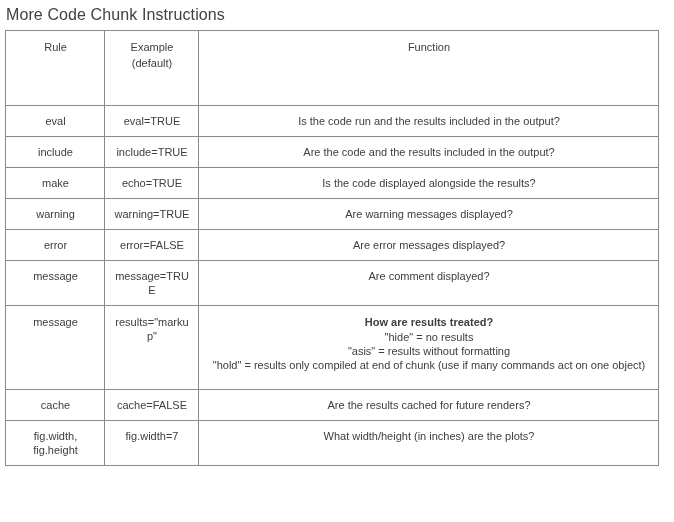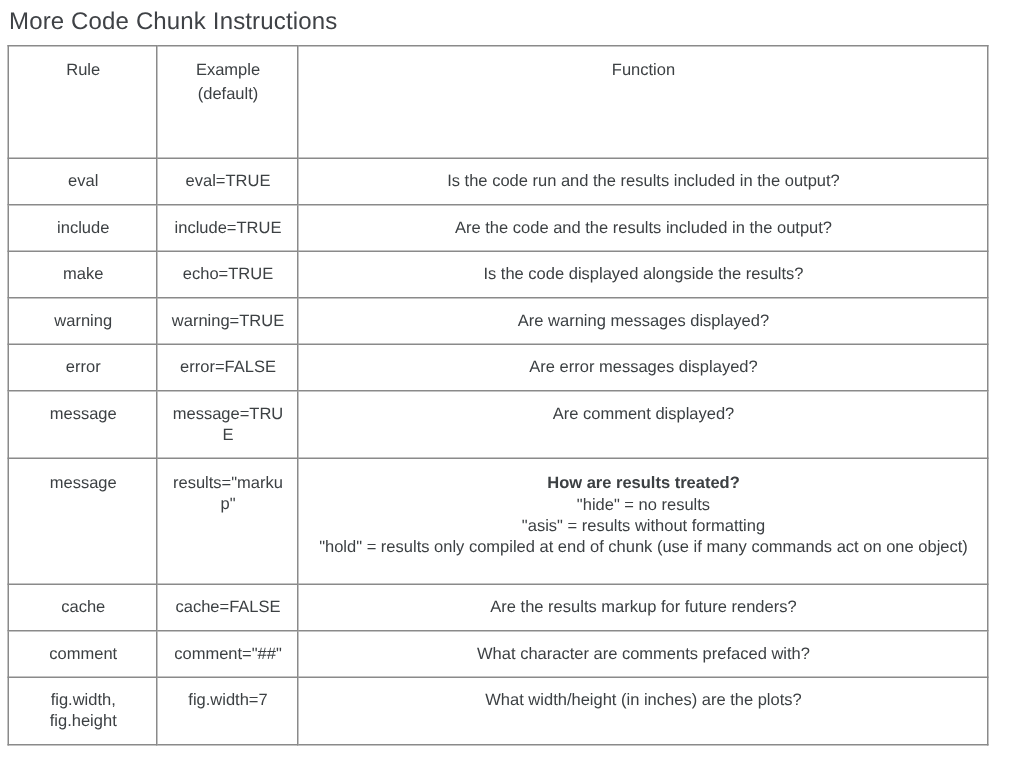--- a/index.html
+++ b/index.html
@@ -175,28 +175,23 @@
             <span class="results-head">How are results treated?</span>
             <span class="results-line">"hide" = no results</span>
             <span class="results-line">"asis" = results without formatting</span>
             <span class="results-line">"hold" = results only compiled at end of chunk (use if many commands act on one object)</span>
           </td>
         </tr>
 
         <tr class="r-standard">
           <td>cache</td>
           <td>cache=FALSE</td>
-          <td>Are the results markup for future renders?</td>
-        </tr>
-
-        <tr class="r-standard">
-          <td>comment</td>
-          <td>comment="##"</td>
-          <td>What character are comments prefaced with?</td>
-        </tr>
+          <td>Are the results cached for future renders?</td>
+        </tr>
+
 
         <tr class="r-standard">
           <td>fig.width, fig.height</td>
           <td>fig.width=7</td>
           <td>What width/height (in inches) are the plots?</td>
         </tr>
 
       </tbody>
     </table>
   </div>

